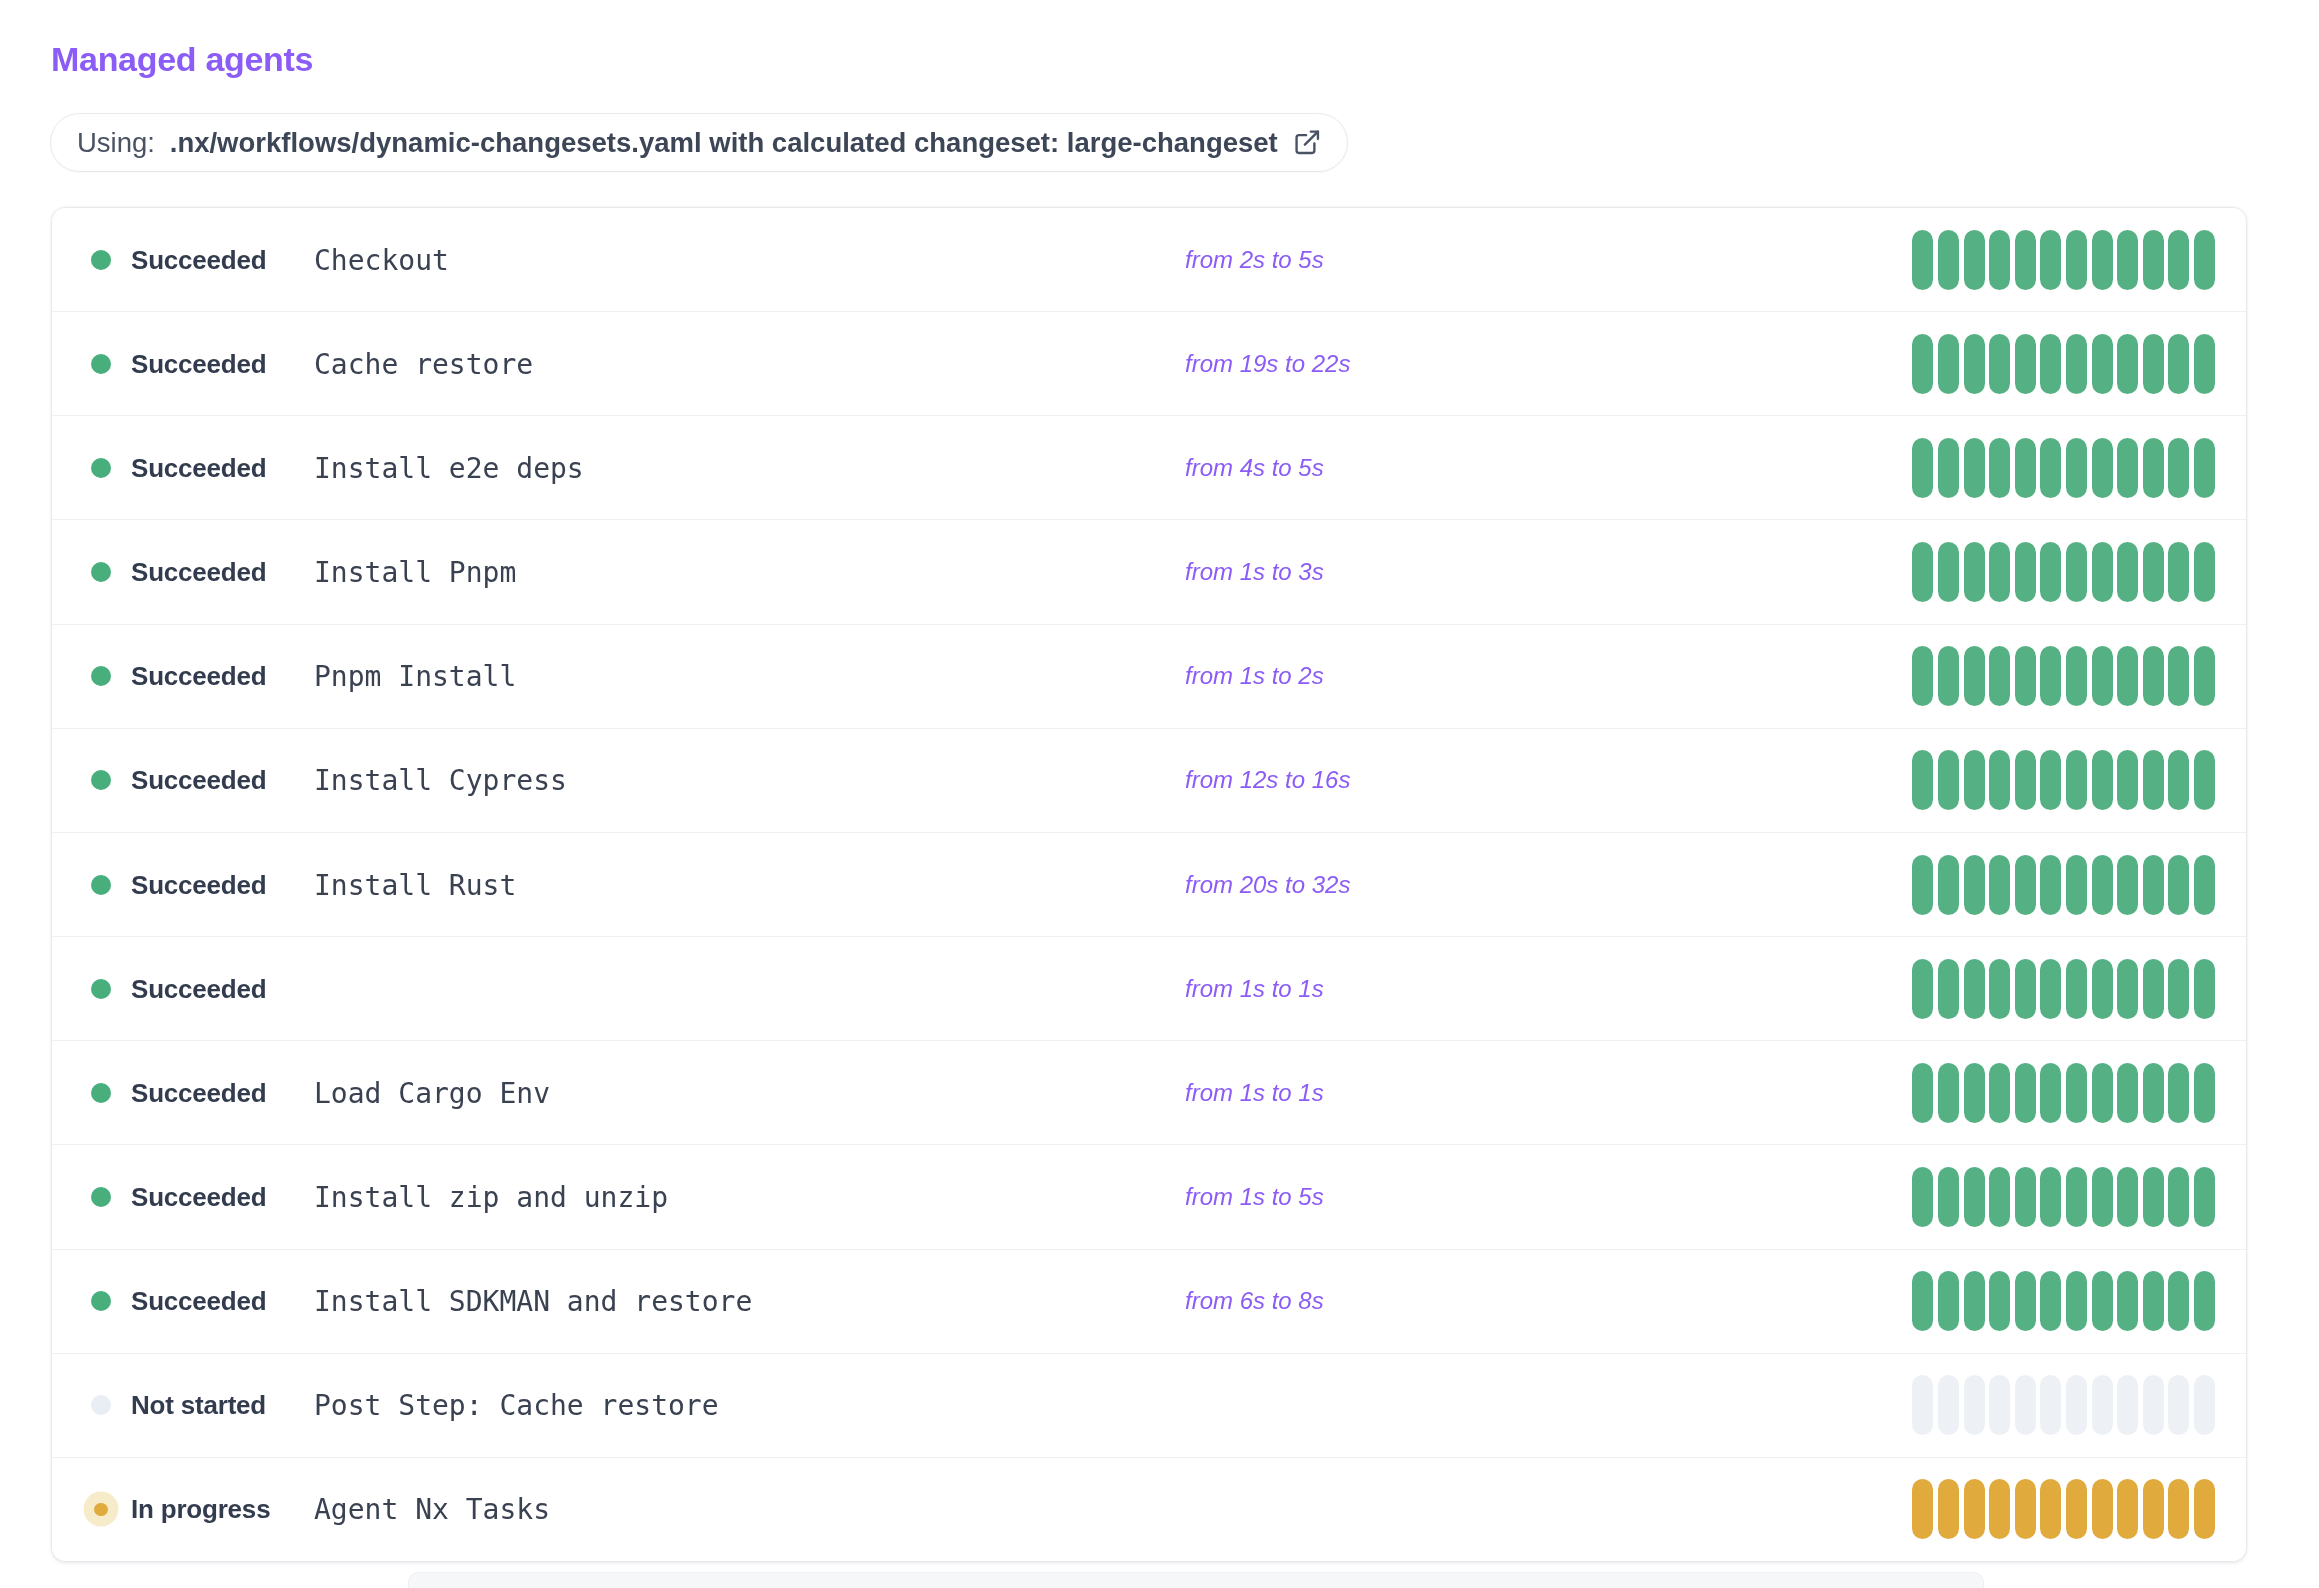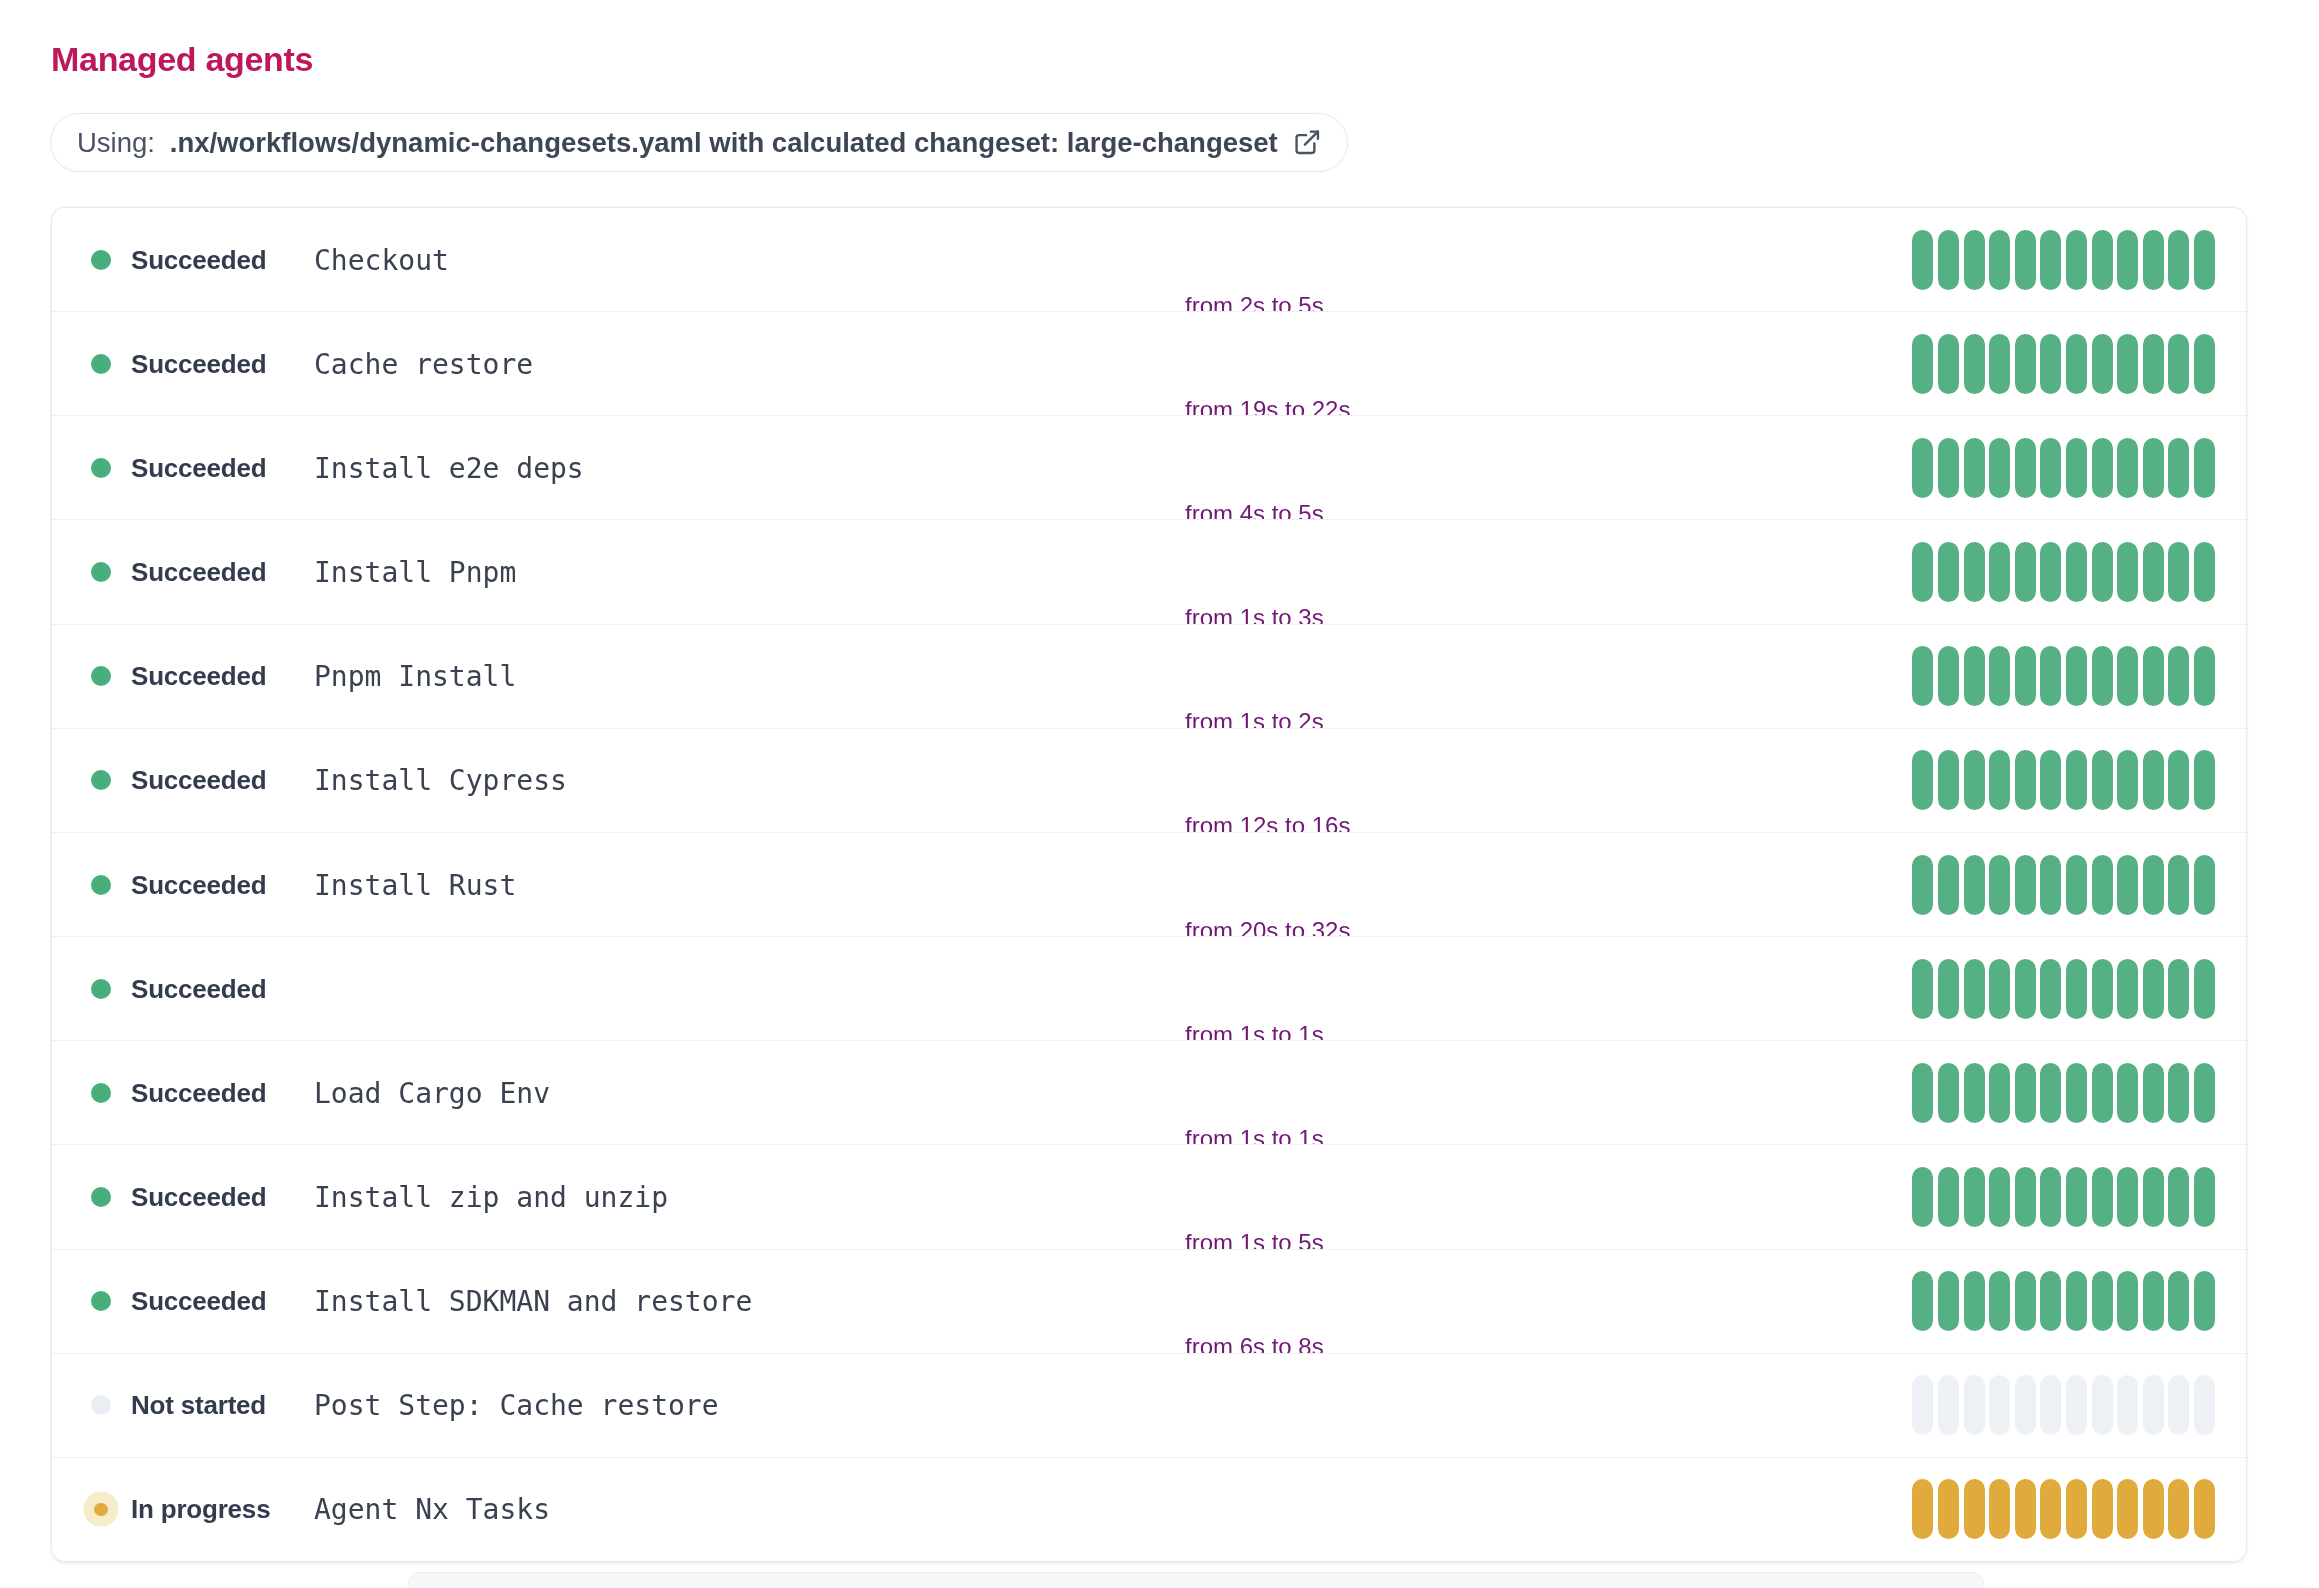--- a/index.html
+++ b/index.html
@@ -1,21 +1,21 @@
 <!DOCTYPE html>
 <html style="--succeeded: #55b183; --succeeded-dot: #48ae7c; --in-progress: #e0aa3c; --in-progress-halo: #f6ecca; --not-started: #edf1f6; --not-started-dot: #e9eef4; --title-text: #141a2b; --body-text: #3a4252; --border: #e7e9ee;font-size:14.7px"><head>
 <meta charset="utf-8">
 <style>
   * { margin:0; padding:0; box-sizing:border-box; }
   html,body { width:2320px; height:1589px; background:#ffffff; overflow:hidden; }
   body { font-family:"Liberation Sans", sans-serif; position:relative; }
 
   .page-title{
     position:absolute; left:51px; top:40px;
-    font-size:34px; font-weight:700; letter-spacing:-0.3px; color:#be185d;
+    font-size:34px; font-weight:700; letter-spacing:-0.3px; color:#8b5cf6;
   }
 
   .workflow-pill{
     position:absolute; left:50px; top:113px; height:59px;
     display:inline-flex; align-items:center; gap:13px;
     padding:0 26px; border:1.8px solid #e7e9ee; border-radius:917px;
     background:#ffffff; box-shadow:0 0.9px 1.8px rgba(16,24,40,.03);
     font-size:27.5px; color:#4a5364; cursor:pointer; white-space:nowrap;justify-content:flex-end;
   }
   .workflow-pill .prefix{ font-weight:500; margin-right:1.8px; }
@@ -48,21 +48,21 @@
   .cell-status{
     position:absolute; left:79px; top:50%; transform:translateY(-50%);
     font-size:26px; font-weight:700; color:#333c4e; letter-spacing:-0.2px; white-space:nowrap;
   }
   .cell-step{
     position:absolute; left:262px; top:50%; transform:translateY(-50%);
     font-family:"DejaVu Sans Mono", monospace; font-size:28px; color:#3a4252; white-space:nowrap;
   }
   .cell-duration{
     position:absolute; left:1133px; top:50%; transform:translateY(-50%);
-    font-size:24px; color:#701a75; white-space:nowrap;margin-top:46px;
+    font-size:24px; font-style:italic; color:#8b5cf6; white-space:nowrap;
   }
   .cell-bars{
     position:absolute; right:31px; top:50%; transform:translateY(-50%);
     display:flex; gap:4.6px;
   }
   .seg{ width:21px; height:60px; border-radius:11px; }
   .seg.succeeded{ background:var(--succeeded); }
   .seg.in_progress{ background:var(--in-progress); }
   .seg.not_started{ background:var(--not-started); }
 

